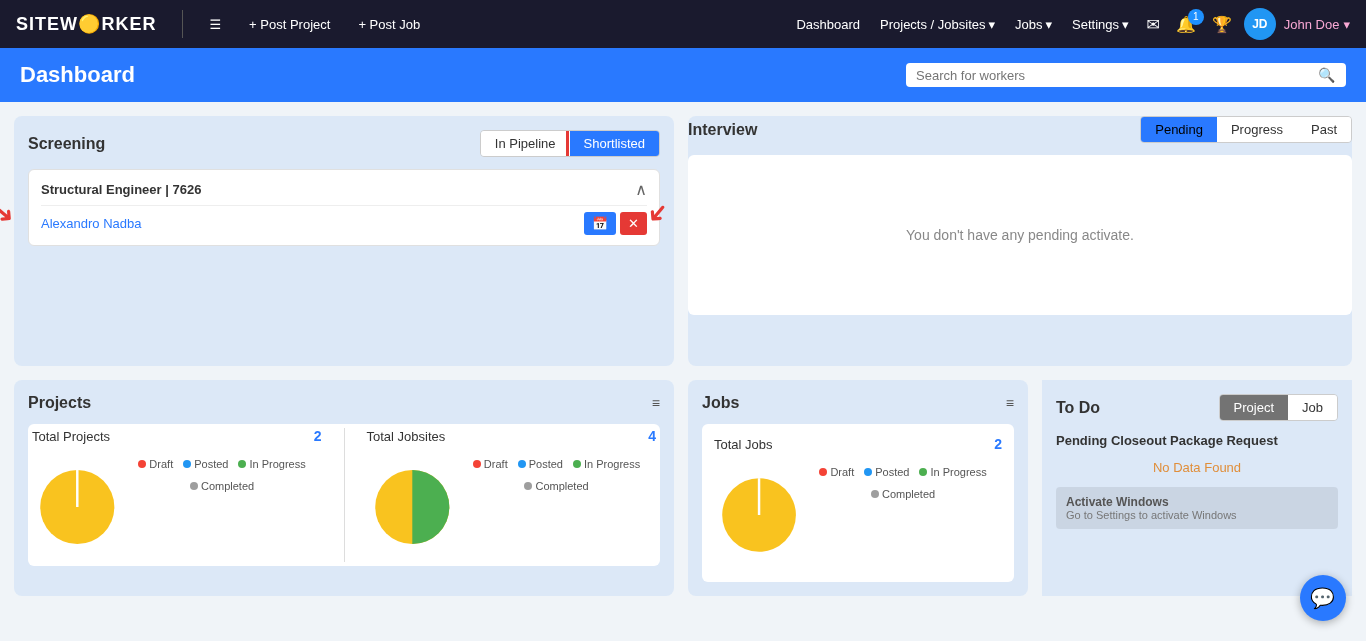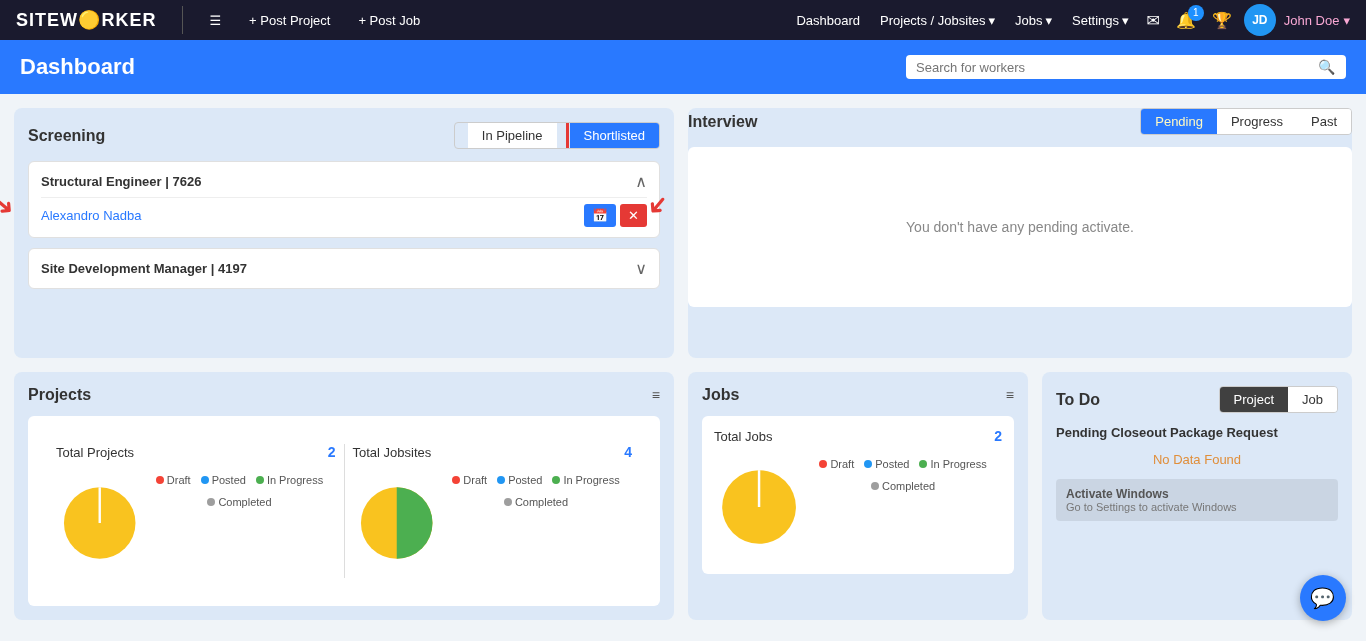--- a/index.html
+++ b/index.html
@@ -2,21 +2,21 @@
 <html><head>
   <meta charset="utf-8">
   <style>
     * { box-sizing: border-box; margin: 0; padding: 0; }
     body { font-family: Arial, sans-serif; font-size: 13px; background: #f0f4f8; }
 
     
     .topnav {
       background: #1a1a2e;
       color: #fff;
-      height: 40px;
+      height: 48px;
       display: flex;
       align-items: center;
       padding: 0 16px;
       gap: 12px;
     }
     .topnav-logo {
       font-size: 18px;
       font-weight: bold;
       color: #fff;
       letter-spacing: 1px;
@@ -119,21 +119,20 @@
       overflow: hidden;
       border: 1px solid #ccc;
     }
     .tab-btn {
       padding: 5px 14px;
       font-size: 13px;
       background: #fff;
       border: none;
       cursor: pointer;
       color: #333;
-      margin-left: 13px;
     }
     .tab-btn.active {
       background: #2979ff;
       color: #fff;
     }
 
     
     .interview-panel {
       background: #dce8f7;
       border-radius: 8px;
@@ -150,21 +149,21 @@
     .interview-tab-btn {
       padding: 5px 14px;
       font-size: 13px;
       background: #fff;
       border: none;
       cursor: pointer;
       color: #333;
     }
     .interview-tab-btn.active {
       background: #2979ff;
-      color: #fef9c3;
+      color: #000000;
     }
     .interview-empty {
       background: #fff;
       border-radius: 6px;
       min-height: 160px;
       display: flex;
       align-items: center;
       justify-content: center;
       margin-top: 10px;
       color: #888;
@@ -213,24 +212,24 @@
 
     
     .projects-panel {
       background: #dce8f7;
       border-radius: 8px;
       padding: 14px;
       flex: 0 0 660px;
     }
     .projects-grid {
       display: flex;
-      gap: 4px;
+      gap: 18px;
       background: #fff;
       border-radius: 6px;
-      padding: 28px;
+      padding: 4px;
       margin-top: 10px;
     }
     .stat-block {
       flex: 1;
       display: flex;
       flex-direction: column;
       align-items: center;
     }
     .stat-header {
       display: flex; align-items: center; justify-content: space-between;
@@ -247,31 +246,31 @@
       padding: 14px;
       flex: 0 0 340px;
     }
     .jobs-inner {
       background: #fff; border-radius: 6px; padding: 12px; margin-top: 10px;
     }
 
     
     .todo-panel {
       background: #dce8f7;
-      border-radius: 8px;
+      border-radius: 0;
       padding: 14px;
       flex: 1;
     }
     .todo-tab-group {
       display: flex; border-radius: 4px; overflow: hidden; border: 1px solid #ccc;
     }
     .todo-tab-btn {
       padding: 5px 14px; font-size: 13px; background: #fff; border: none; cursor: pointer; color: #333;
     }
-    .todo-tab-btn.active { background: #404040; color: #fff; }
+    .todo-tab-btn.active { background: #737373; color: #fff; }
     .todo-content { margin-top: 10px; }
     .todo-section-title { font-size: 13px; font-weight: bold; color: #333; margin-bottom: 8px; }
     .todo-no-data { color: #e08e3a; font-size: 13px; text-align: center; margin: 12px 0; }
     .activate-windows {
       background: rgba(0,0,0,0.08); border-radius: 4px; padding: 8px 10px; margin-top: 8px;
     }
     .activate-title { font-size: 12px; color: #555; font-weight: bold; }
     .activate-sub { font-size: 11px; color: #777; }
 
     
@@ -384,26 +383,20 @@
         </div>
         <div class="candidate-row">
           <span class="candidate-name">Alexandro Nadba</span>
           <div class="action-btns">
             <button class="action-btn-cal">📅</button>
             <button class="action-btn-x">✕</button>
           </div>
         </div>
       </div>
 
-      <div class="screening-item">
-        <div class="screening-item-header">
-          <span class="screening-item-title">Site Development Manager | 4197</span>
-          <button class="chevron-btn">∨</button>
-        </div>
-      </div>
     </div>
 
     <div class="interview-panel">
       <div class="panel-header">
         <span class="panel-title">Interview</span>
         <div class="interview-tab-group">
           <button class="interview-tab-btn active">Pending</button>
           <button class="interview-tab-btn">Progress</button>
           <button class="interview-tab-btn">Past</button>
         </div>

